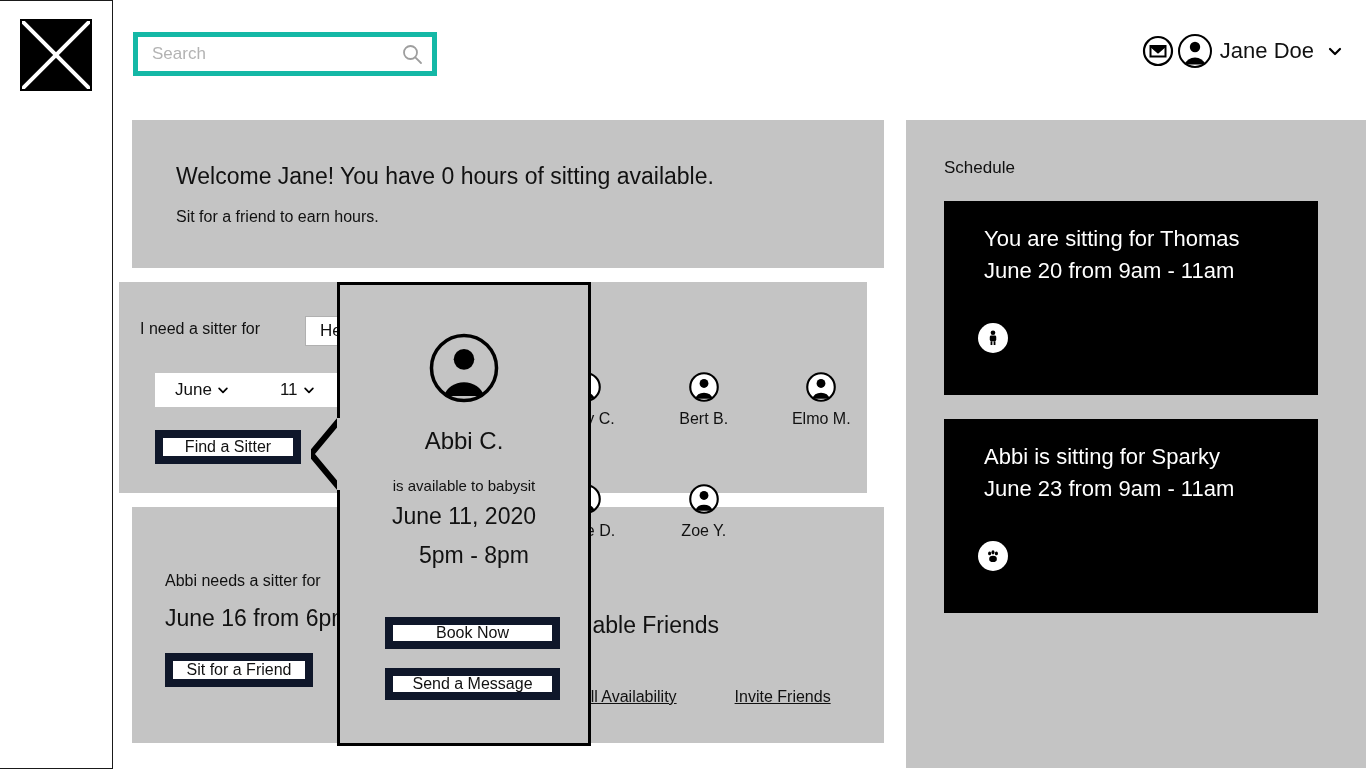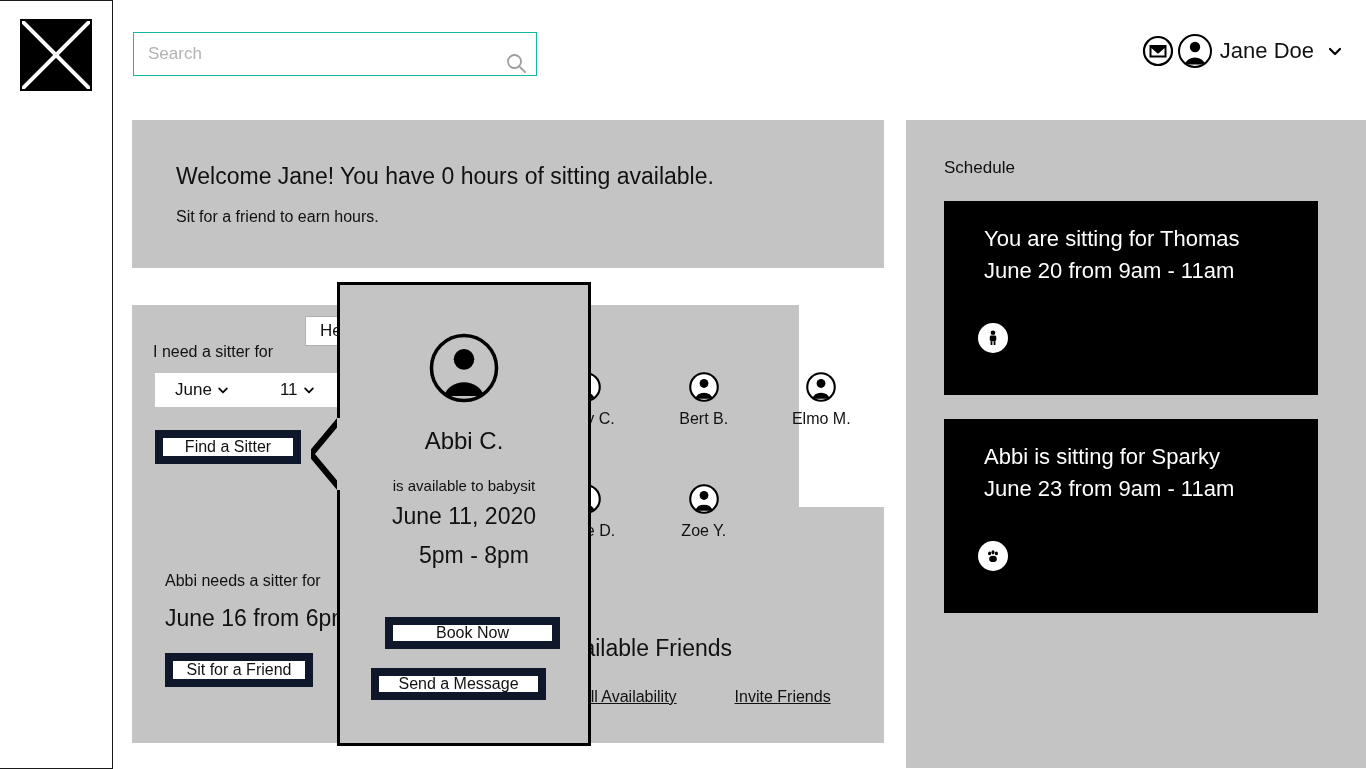--- a/index.html
+++ b/index.html
@@ -24,24 +24,24 @@
     position: absolute; left: 20px; top: 18px;
     width: 72px; height: 72px;
     background: #ffffff;
     border: 2px solid #000000;
   }
   .logo svg { display: block; width: 100%; height: 100%; }
 
   
   .search-box {
     position: absolute; left: 133px; top: 32px;
-    width: 404px; height: 44px;
-    background: #ffffff;
-    border: 1px solid #14b8a6;
-    display: flex; align-items: flex-end;
+    width: 304px; height: 44px;
+    background: #ffffff;
+    border: 5px solid #14b8a6;
+    display: flex; align-items: center;
   }
   .search-input {
     border: none; outline: none; background: transparent;
     font-family: "Liberation Sans", sans-serif;
     font-size: 17px; color: #333333;
     padding: 0 10px 0 14px;
     flex: 1; height: 100%;
   }
   .search-input::placeholder { color: #b3b3b3; }
   .search-icon { width: 40px; display: flex; align-items: center; justify-content: center; }
@@ -63,21 +63,21 @@
   #welcome-panel { left: 132px; top: 120px; width: 752px; height: 148px; }
   .welcome-title {
     position: absolute; left: 44px; top: 43px;
     font-size: 23px; color: #111111;
   }
   .welcome-sub {
     position: absolute; left: 44px; top: 88px;
     font-size: 16px; color: #111111;
   }
 
-  #sitter-panel { left: 132px; top: 282px; width: 667px; height: 211px; margin-top: 23px; }
+  #sitter-panel { left: 119px; top: 282px; width: 748px; height: 211px; }
   .sitter-label {
     position: absolute; left: 21px; top: 38px;
     font-size: 16px; color: #111111;
   }
   .reason-select {
     position: absolute; left: 305px; top: 316px;
     width: 150px; height: 30px;
     background: #ffffff; border: 1px solid #b0b0b0;
     display: flex; align-items: center; padding-left: 14px;
     font-size: 17px; color: #111111;
@@ -204,21 +204,21 @@
   }
   .pop-time {
     position: absolute; left: 0; right: 0; top: 257px;
     text-align: center; font-size: 23px; color: #111111; margin-left: 20px;
   }
   #book-now-btn {
     position: absolute; left: 45px; top: 332px;
     width: 175px; height: 32px;
   }
   #send-message-btn {
-    position: absolute; left: 31px; top: 383px;
+    position: absolute; left: 45px; top: 383px;
     width: 175px; height: 32px;
   }
 </style>
 </head>
 <body>
 
 <div id="root">
 
   <div class="sidebar">
     <div class="logo">

